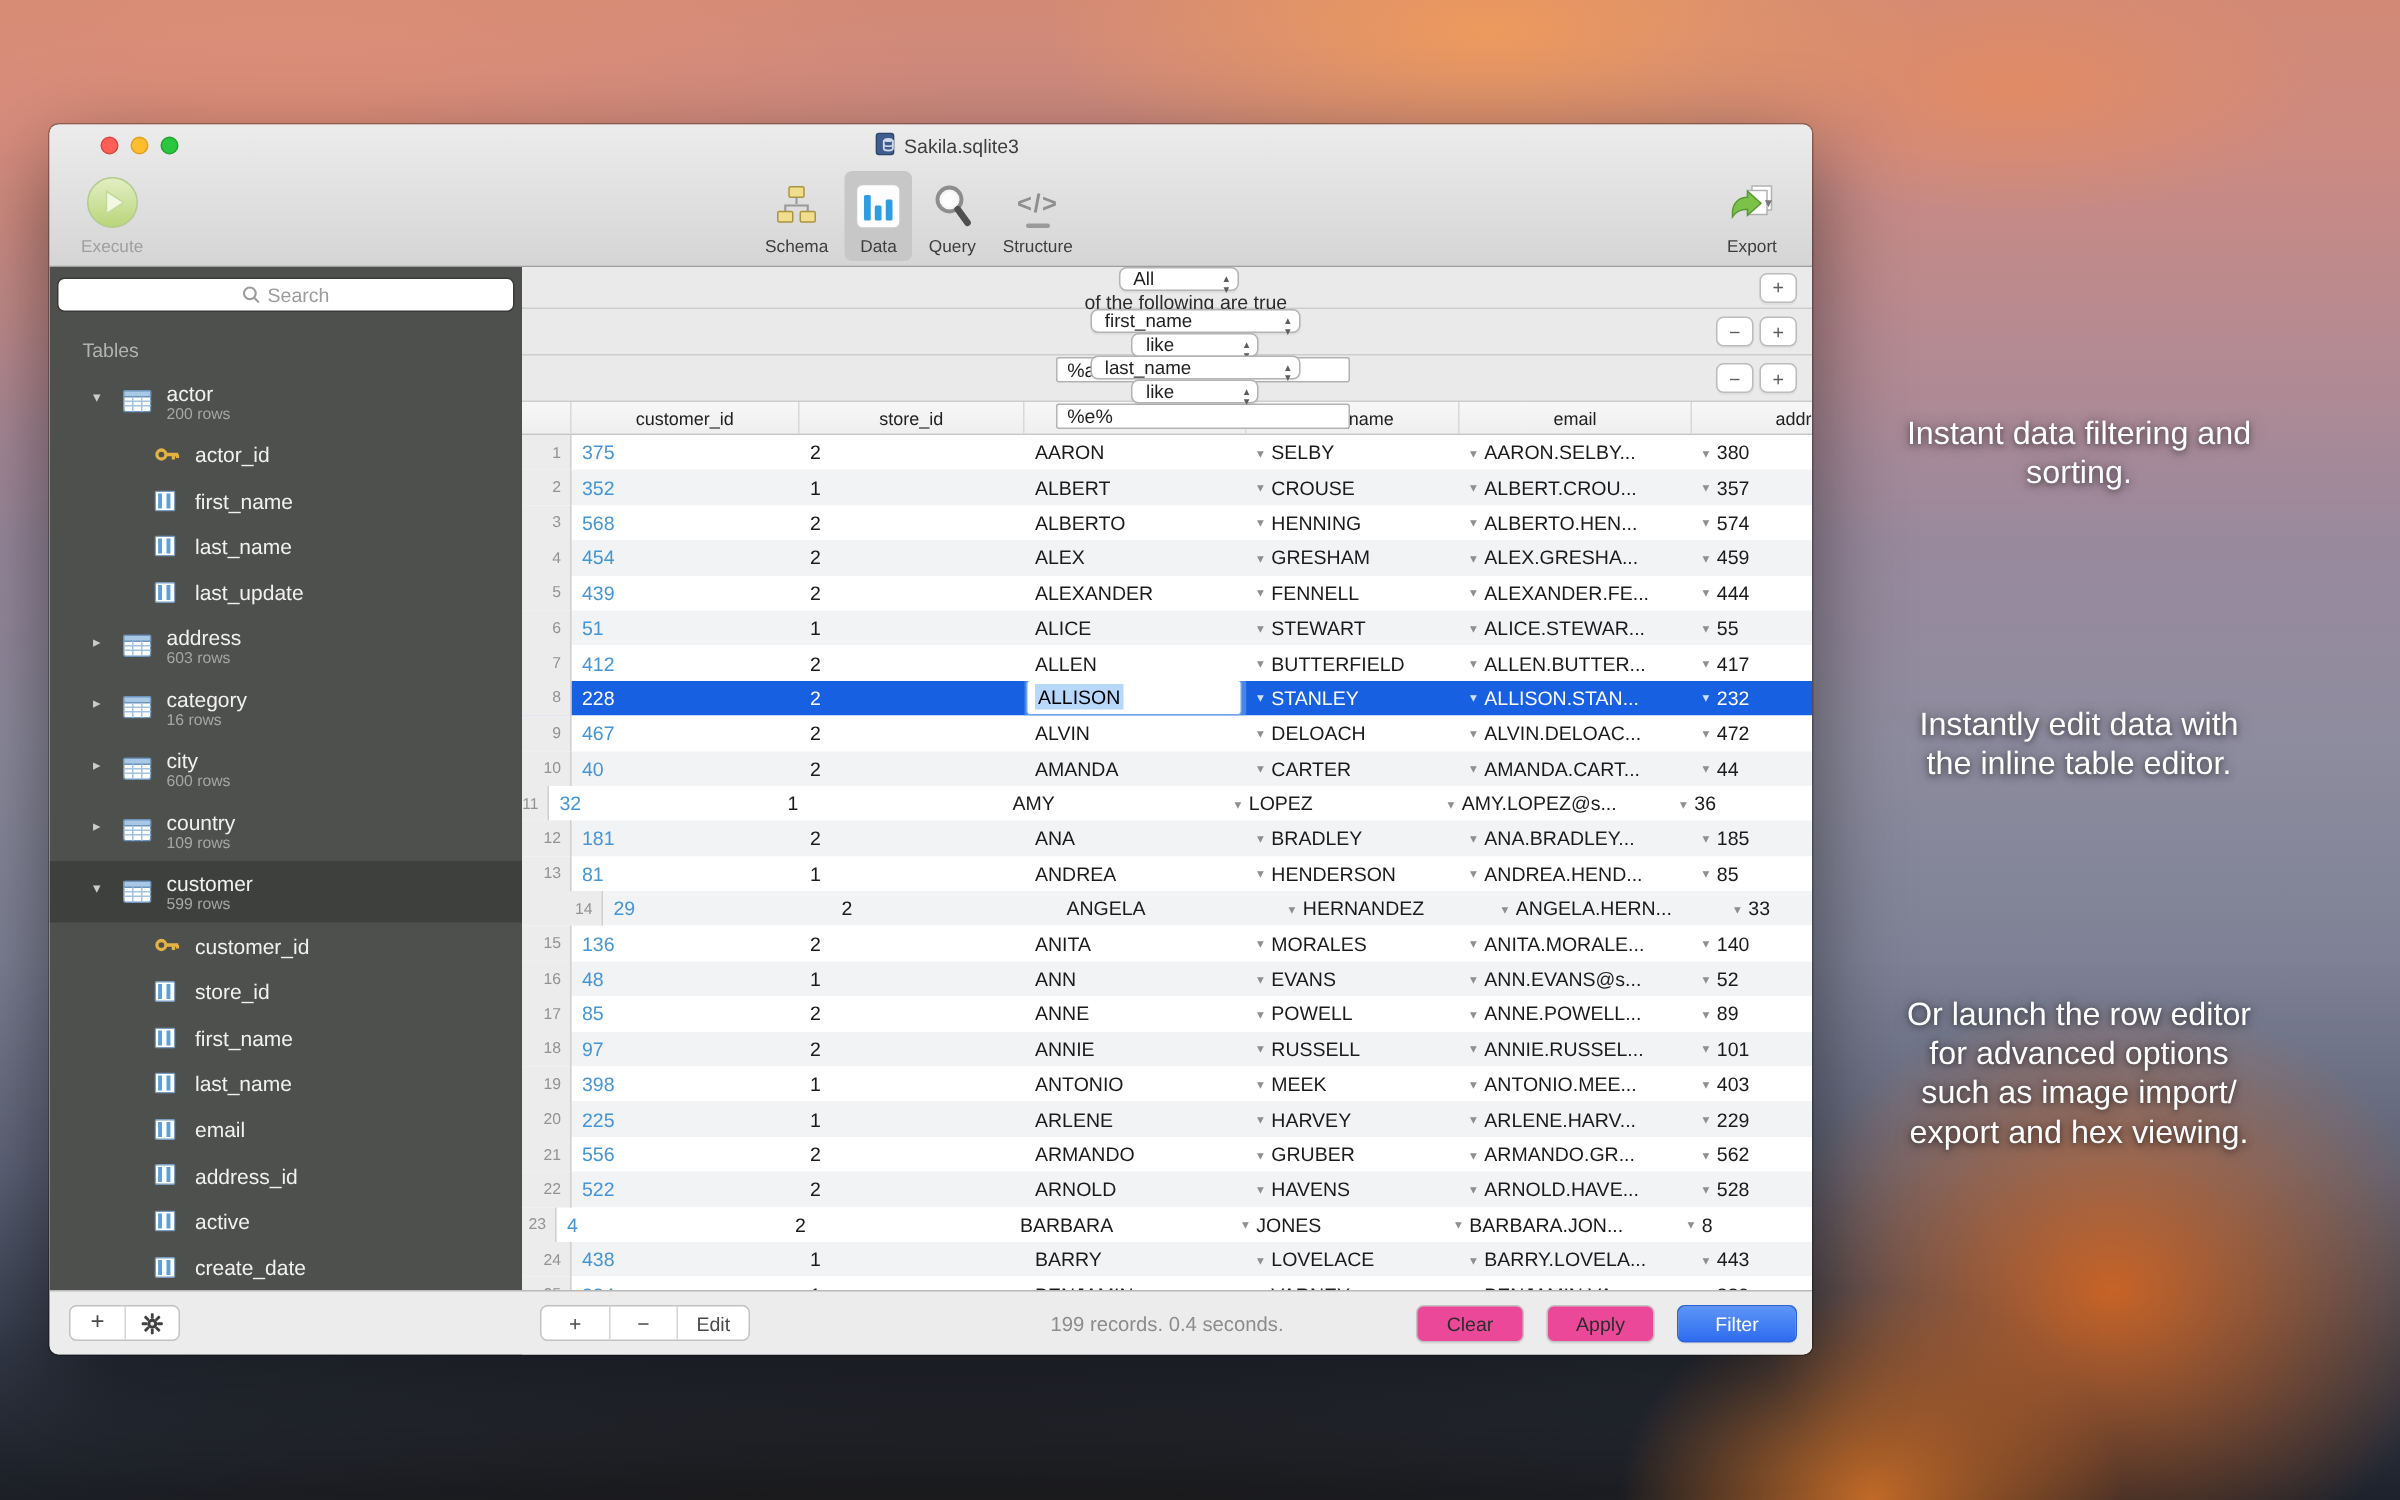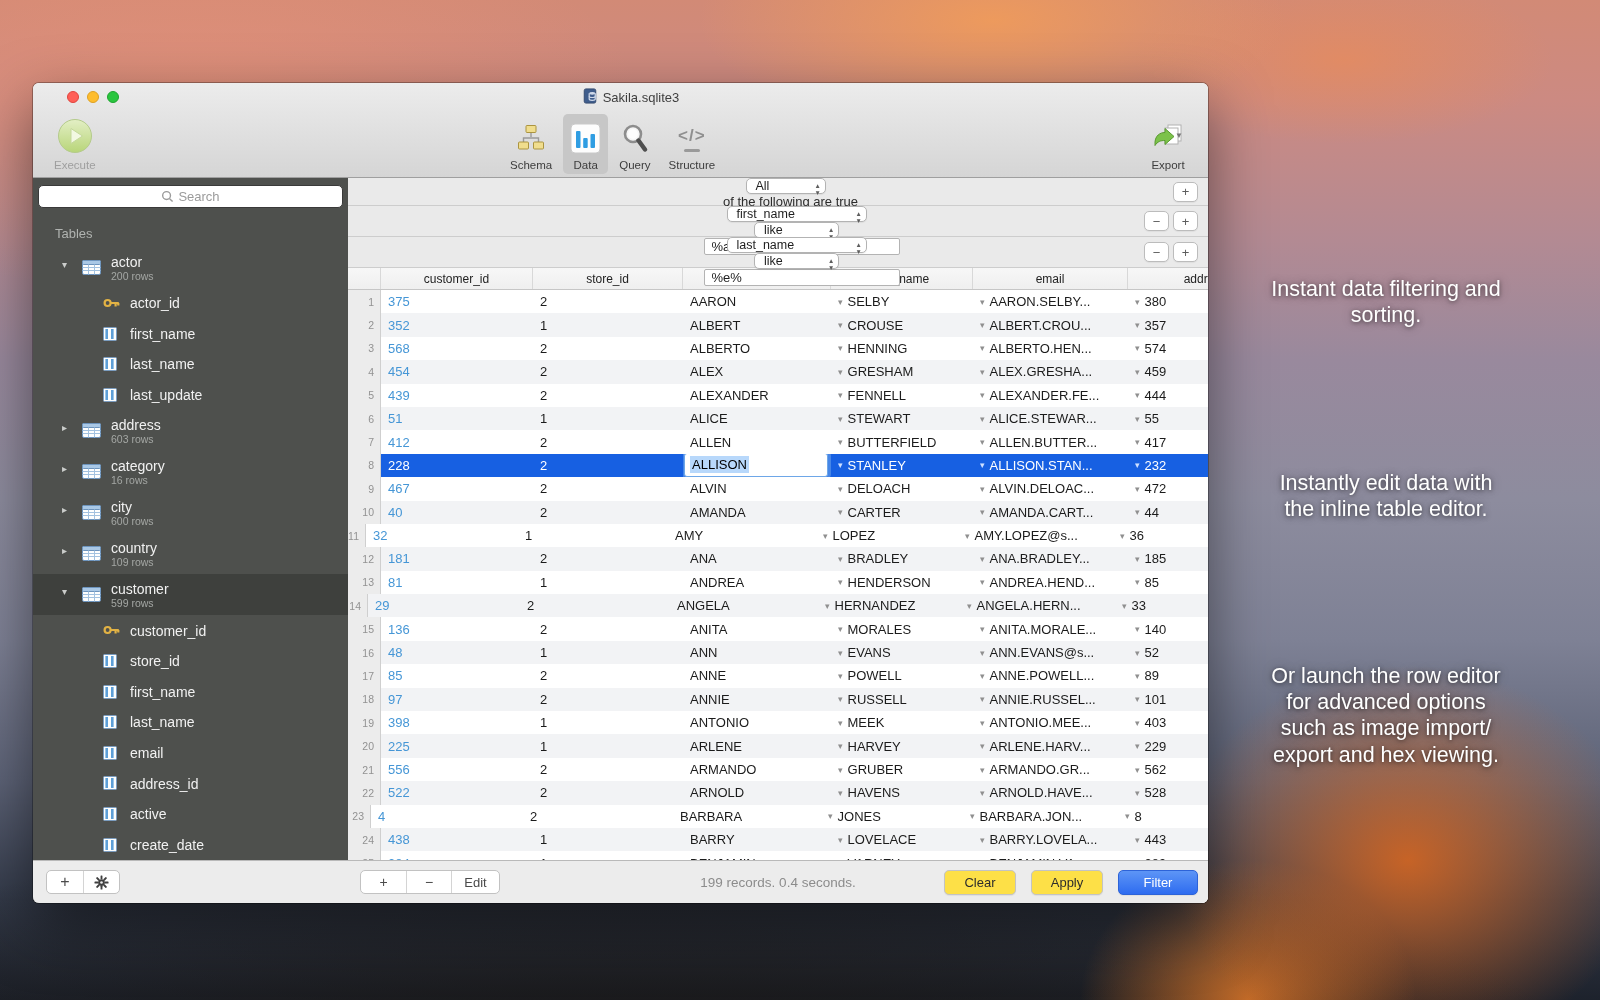--- a/index.html
+++ b/index.html
@@ -103,21 +103,21 @@
   .editor{ position:absolute; left:1px; right:3px; top:-1px; height:24px; background:#fff; border:1px solid #6ea7e8;
     border-radius:3px; box-shadow:0 0 0 3px rgba(109,166,235,.55); display:flex; align-items:center; padding-left:5px; color:#000; }
   .selhl{ background:#b8d8fb; padding:1px 2px; }
 
   
   .statusbar{ position:relative; height:43px; background:#ececec; border-top:1px solid #b9b9b9; display:flex; align-items:center; padding:0 12px; }
   .seg3 > div{ font-size:14px; }
   .seg3 .plusminus{ width:45px; } .seg3 .editbtn{ width:48px; font-size:13px; }
   .status{ position:absolute; left:0; right:0; text-align:center; color:#8c8c8c; font-size:13.5px; pointer-events:none; }
   .sb-right{ position:absolute; right:10px; display:flex; gap:15px; }
-  .btn{ min-width:72px; height:25px; background:#fde047; border:1px solid #c3c3c3; border-radius:5px;
+  .btn{ min-width:72px; height:25px; background:#ec4899; border:1px solid #c3c3c3; border-radius:5px;
     display:flex; align-items:center; justify-content:center; font-size:13px; color:#2c2c2c; box-shadow:0 1px 1px rgba(0,0,0,.06); }
   .btn.primary{ background:linear-gradient(#5d95f6,#2e6cf0); border-color:#2d63d8; color:#fff; min-width:80px; }
 </style>
 </head>
 <body>
 
 <div class="desktop">
 
   <div class="caption cap1">Instant data filtering and
 sorting.</div>
@@ -848,21 +848,21 @@
     <div class="cell" style="width: 155px;">
                 <span class="dd">▾</span>
                 <span>ANDREA.HEND...</span>
               </div>
     <div class="cell" style="width: 155px;">
                 <span class="dd">▾</span>
                 <span>85</span>
               </div>
   </div>
             <div class="trow alt">
-    <div class="cell gutter" style="width: 20px;">14</div>
+    <div class="cell gutter" style="width: 54px;">14</div>
     <div class="cell idcell" style="width: 152px;">
                 <span>29</span>
               </div>
     <div class="cell" style="width: 150px;">
                 <span>2</span>
               </div>
     <div class="cell" style="width: 148px;">
                 <span>ANGELA</span>
               </div>
     <div class="cell" style="width: 142px;">

